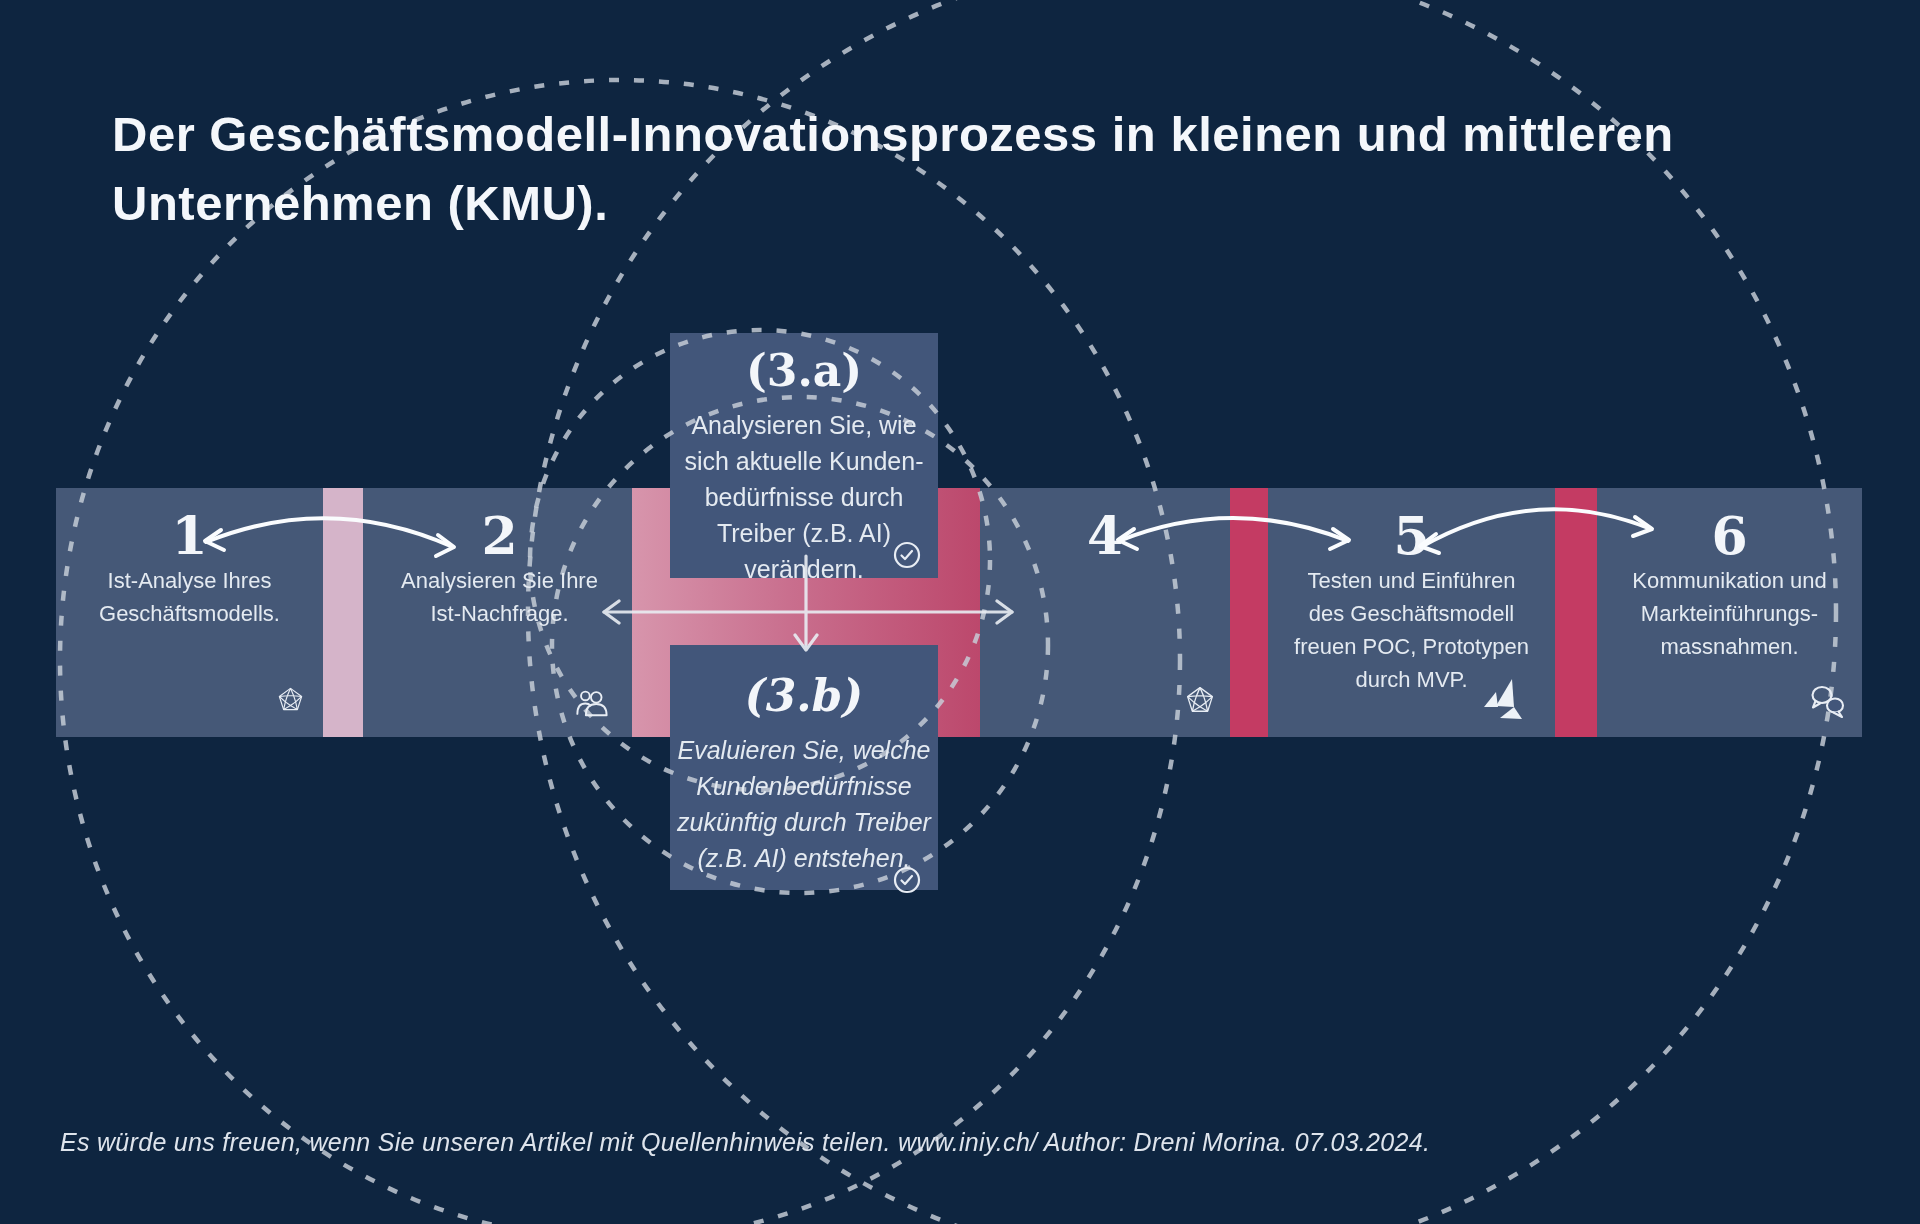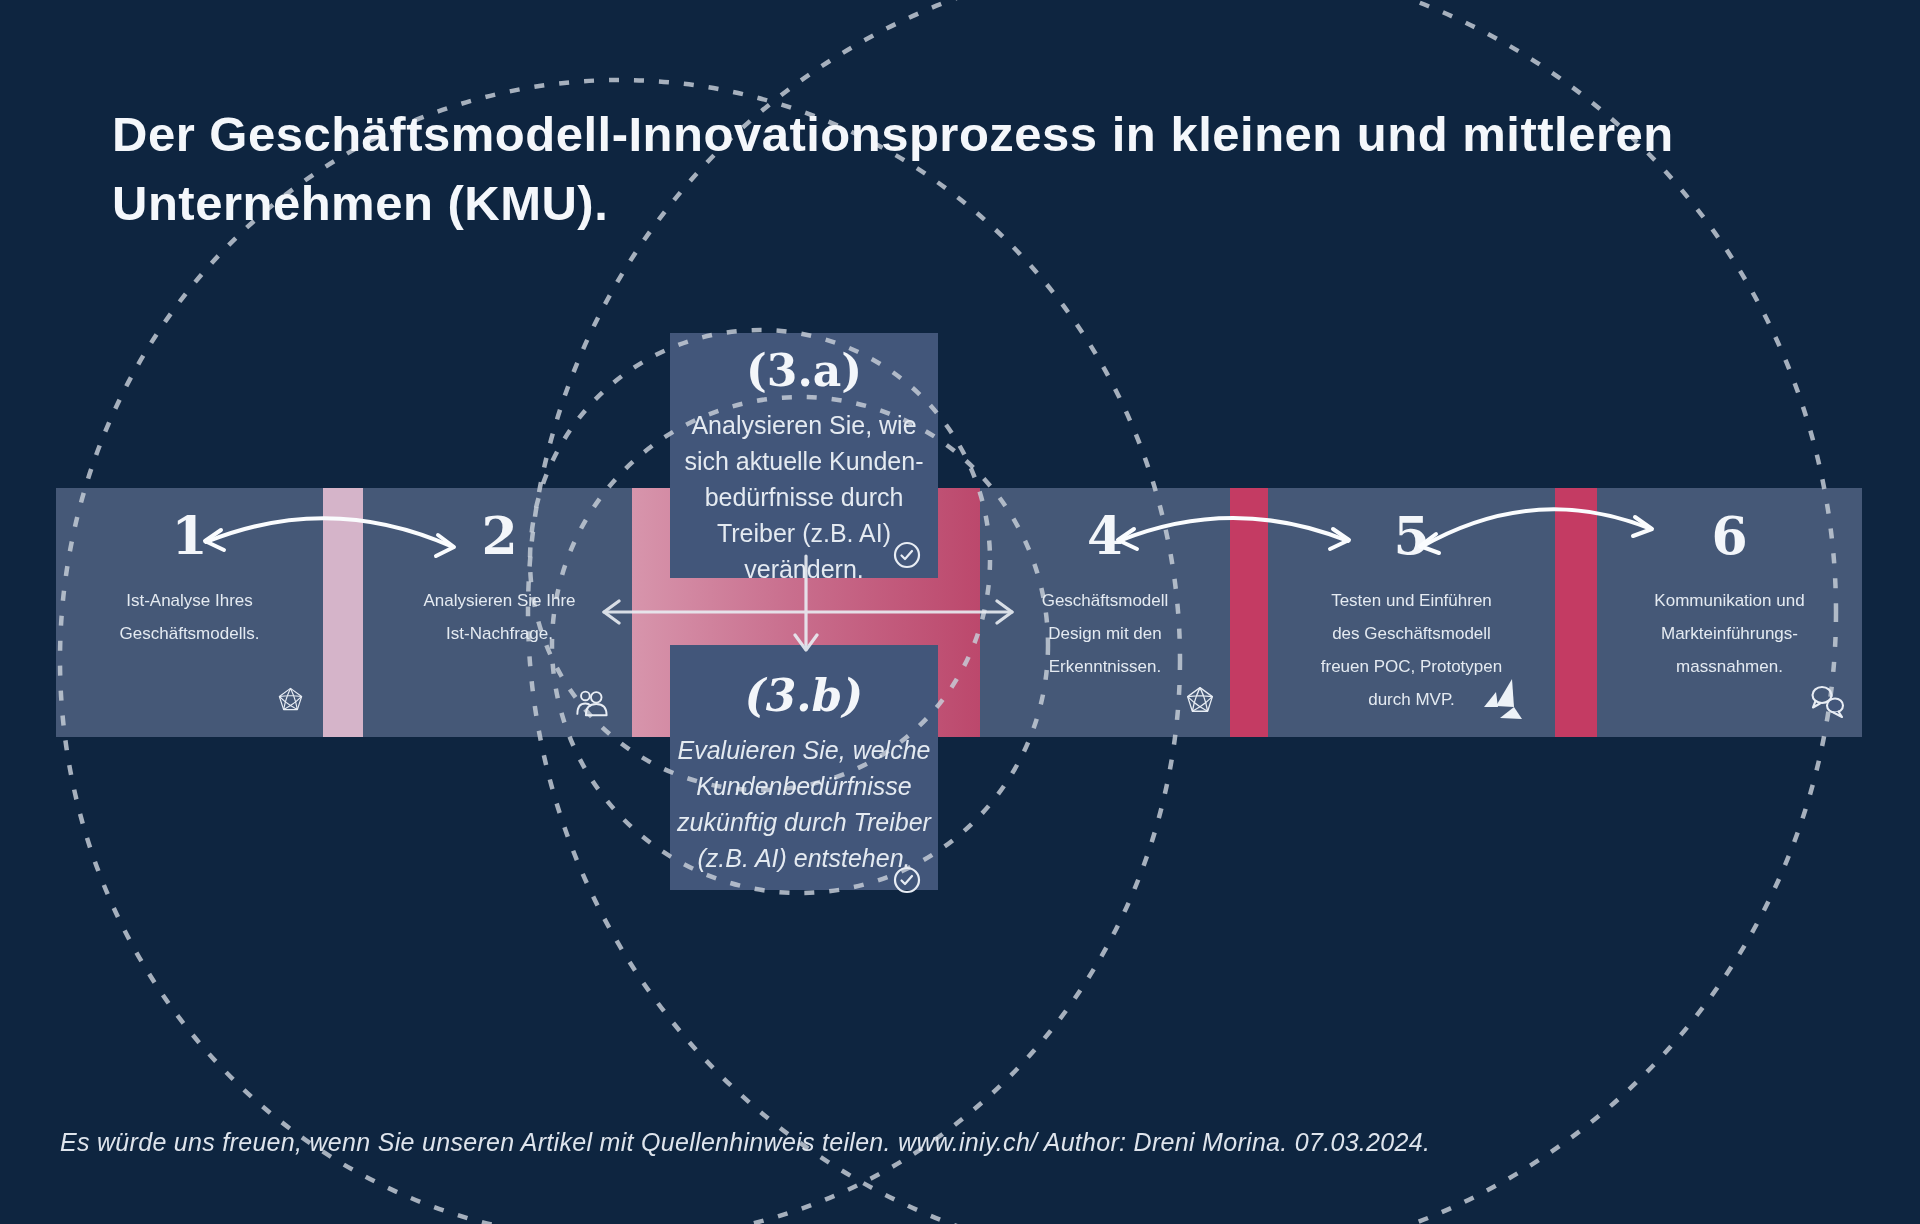--- a/index.html
+++ b/index.html
@@ -24,21 +24,21 @@
   .title{position:absolute;left:70px;top:100px;z-index:3;font-size:49px;font-weight:bold;
          line-height:69px;color:#F4F7FB;letter-spacing:.5px;margin-left:42px;}
   .footer{position:absolute;left:60px;top:1128px;z-index:3;font-size:25px;font-style:italic;
           color:#DEE4EC;letter-spacing:.3px;text-align:center;}
 
   .step{position:absolute;top:488px;height:249px;text-align:center;z-index:3;}
   #s1{left:56px;width:267px;} #s2{left:367px;width:265px;}
   #s4{left:980px;width:250px;} #s5{left:1268px;width:287px;} #s6{left:1597px;width:265px;}
   .num{font-family:"DejaVu Serif","Liberation Serif",serif;font-weight:bold;font-size:52px;
        line-height:1;margin-top:22px;color:#F3F6FA;}
-  .txt{margin-top:22px;font-size:17px;line-height:33px;color:#E4EAF1;}
+  .txt{margin-top:2px;font-size:22px;line-height:33px;color:#E4EAF1;}
   .txt span{display:block;}
 
   .cstep{position:absolute;left:670px;width:268px;height:232px;text-align:center;z-index:3;}
   #c3a{top:333px;} #c3b{top:658px;font-style:italic;}
   .cstep .num{font-size:44px;margin-top:16px;}
   .cstep .txt{margin-top:14px;font-size:25px;line-height:36px;}
 
   .icon{position:absolute;z-index:3;}
   #icon1{right:19px;top:198px;} #icon2{right:23px;top:200px;}
   #icon4{right:15px;top:197px;} #icon5{right:30px;top:188px;} #icon6{right:16px;top:196px;}
@@ -123,25 +123,20 @@
       <span>(z.B. AI) entstehen.</span>
     </div>
     <svg class="checkicon" width="28" height="28" viewBox="0 0 28 28" fill="none" stroke="#E8EDF4" stroke-width="2.2" stroke-linecap="round" stroke-linejoin="round">
       <circle cx="14" cy="14" r="12"></circle>
         <path d="M8.5 14.5l3.5 3.5l7-8"></path>
     </svg>
   </div>
 
   <div class="step" id="s4">
     <div class="num">4</div>
-    <div class="txt">
-      <span>Geschäftsmodell</span>
-      <span>Design mit den</span>
-      <span>Erkenntnissen.</span>
-    </div>
     <svg class="icon" id="icon4" width="30" height="30" viewBox="0 0 40 40" fill="none" stroke="#E8EDF4" stroke-width="1.7" stroke-linejoin="round">
       <polygon points="20,3.5 36.5,15.5 30.2,35 9.8,35 3.5,15.5"></polygon>
       <polygon points="24.7,14.5 27.6,23.5 20,29 12.4,23.5 15.3,14.5"></polygon>
       <path d="M20 3.5L24.7 14.5M20 3.5L15.3 14.5M36.5 15.5L24.7 14.5M36.5 15.5L27.6 23.5M30.2 35L27.6 23.5M30.2 35L20 29M9.8 35L20 29M9.8 35L12.4 23.5M3.5 15.5L12.4 23.5M3.5 15.5L15.3 14.5"></path>
     </svg>
   </div>
 
   <div class="step" id="s5">
     <div class="num">5</div>
     <div class="txt">

